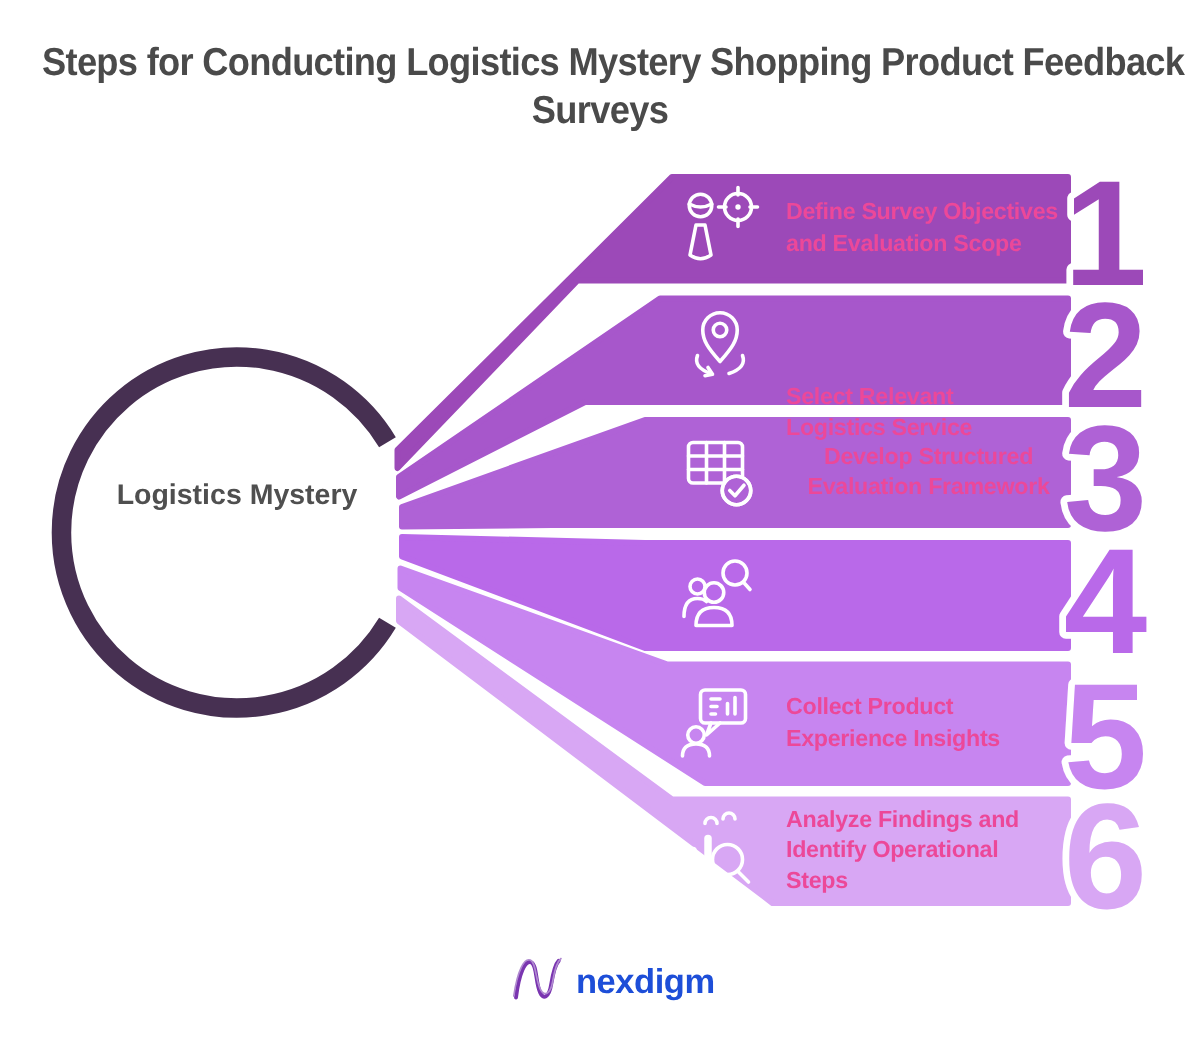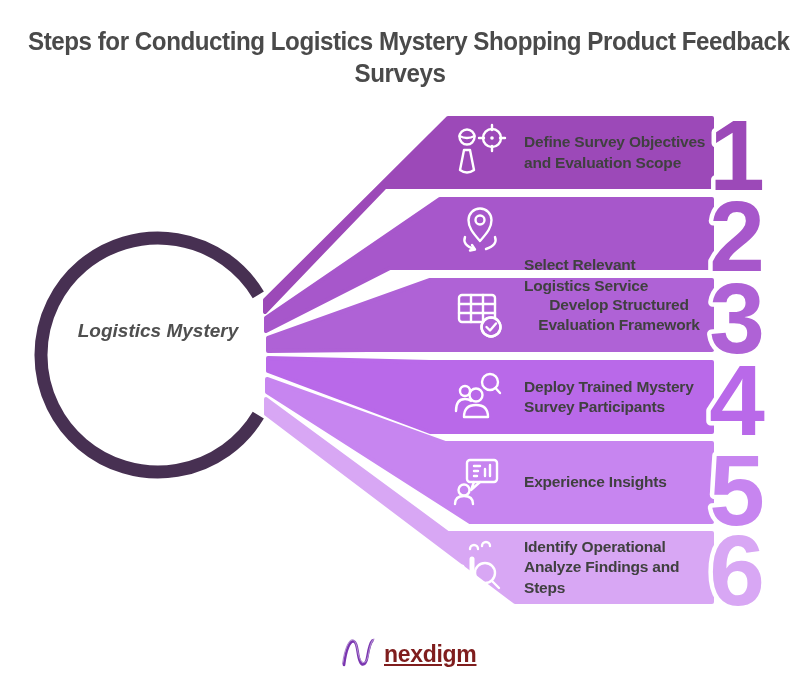--- a/index.html
+++ b/index.html
@@ -9,26 +9,26 @@
   }
   .title{
     position:absolute;top:26px;left:0;width:800px;text-align:center;
     color:#4a4a4a;font-weight:bold;font-size:26px;line-height:1.22;
     letter-spacing:-0.5px;transform:scaleX(0.93);transform-origin:50% 0;
   }
   .title span{display:block;white-space:nowrap;}
   svg.scene{position:absolute;left:0;top:0;}
   .hub-label{
     position:absolute;left:58px;top:318px;width:200px;text-align:center;
-    color:#4f4f4f;font-weight:bold;font-size:19px;line-height:1.35;font-style:italic;
+    color:#4f4f4f;font-weight:bold;font-size:19px;line-height:1.35;
   }
   .hub-label span{display:block;white-space:nowrap;}
   .step-label{
     position:absolute;left:524px;width:190px;display:flex;flex-direction:column;
-    justify-content:center;color:#404040;font-weight:bold;font-size:15.5px;
+    justify-content:center;color:#ec4899;font-weight:bold;font-size:15.5px;
     line-height:1.3;letter-spacing:-0.2px;
   }
   .step-label span{display:block;white-space:nowrap;}
   .lbl-1{top:118px;height:69px;}
   .lbl-2{top:199px;height:69px;margin-top:42px;}
   .lbl-3{top:280px;height:70px;align-items:center;}
   .lbl-4{top:362px;height:70px;}
   .lbl-5{top:443px;height:79px;}
   .lbl-6{top:533px;height:69px;}
   .num{
@@ -138,35 +138,31 @@
   </div>
   <div class="step-label lbl-2">
     <span>Select Relevant</span>
     <span>Logistics Service</span>
   </div>
   <div class="step-label lbl-3">
     <span>Develop Structured</span>
     <span>Evaluation Framework</span>
     <span></span>
   </div>
-  <div class="step-label lbl-4">
-    <span>Deploy Trained Mystery</span>
-    <span>Survey Participants</span>
-    <span></span>
-  </div>
   <div class="step-label lbl-5">
+    <span>Collect Product</span>
     <span>Experience Insights</span>
   </div>
   <div class="step-label lbl-6">
+    <span>Analyze Findings and</span>
     <span>Identify Operational</span>
-    <span>Analyze Findings and</span>
     <span>Steps</span>
   </div>
 
   <div class="logo">
     <svg width="36" height="38" viewBox="0 0 36 38">
       <path d="M3 30 C5 14 9 5 13 6.5 C17 8 16 20 19 26.5 C21 31.5 25 30.5 26.5 21 C28 12 29.5 7.5 31.5 5.5" fill="none" stroke-width="2.6" stroke-linecap="round" stroke="#7a35b0"></path>
       <path d="M1.5 29 C4 12 8.5 3.5 12.5 5 C16.5 6.5 16 19 19.5 25 C22 29.5 26 28 27.5 19 C29 10 30.5 6 33 4" fill="none" stroke="#b08ad0" stroke-width="1.1" stroke-linecap="round"></path>
     </svg>
-    <span class="word" style="color: #7f1d1d; text-decoration: underline;">nexdigm</span>
+    <span class="word" style="color: #1d4ed8;">nexdigm</span>
   </div>
 
 </div>
 
 </body></html>

